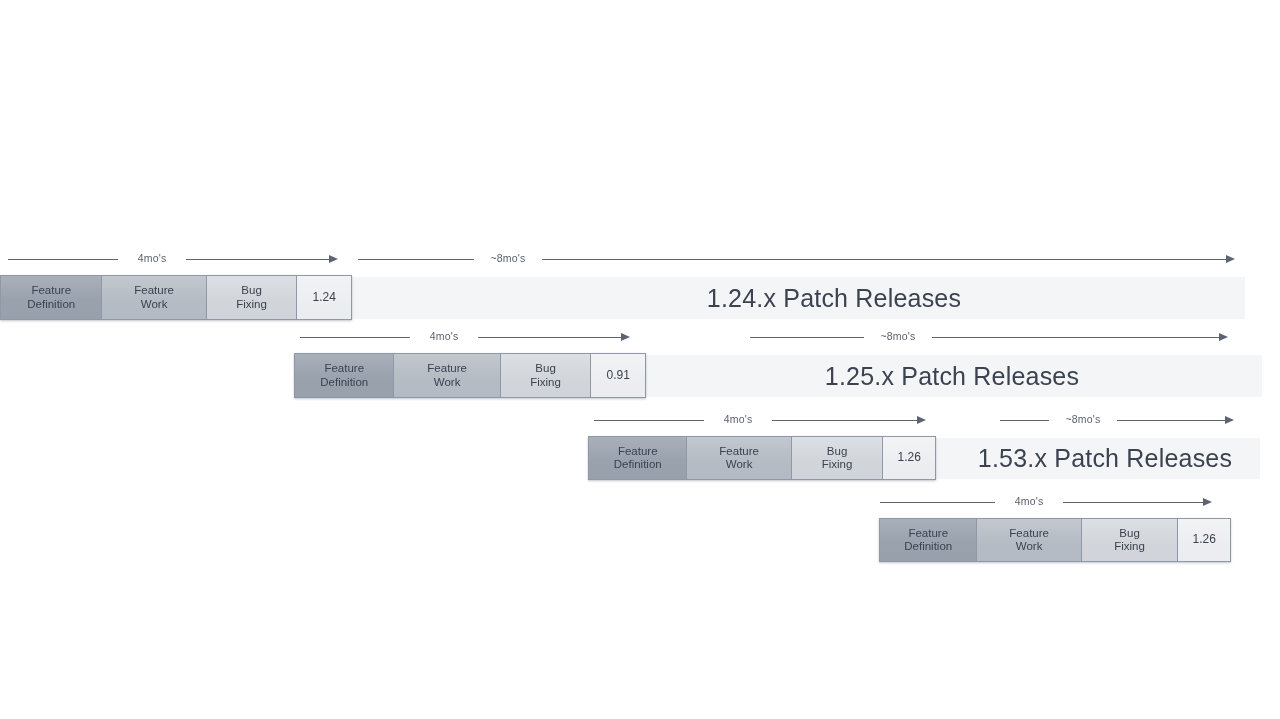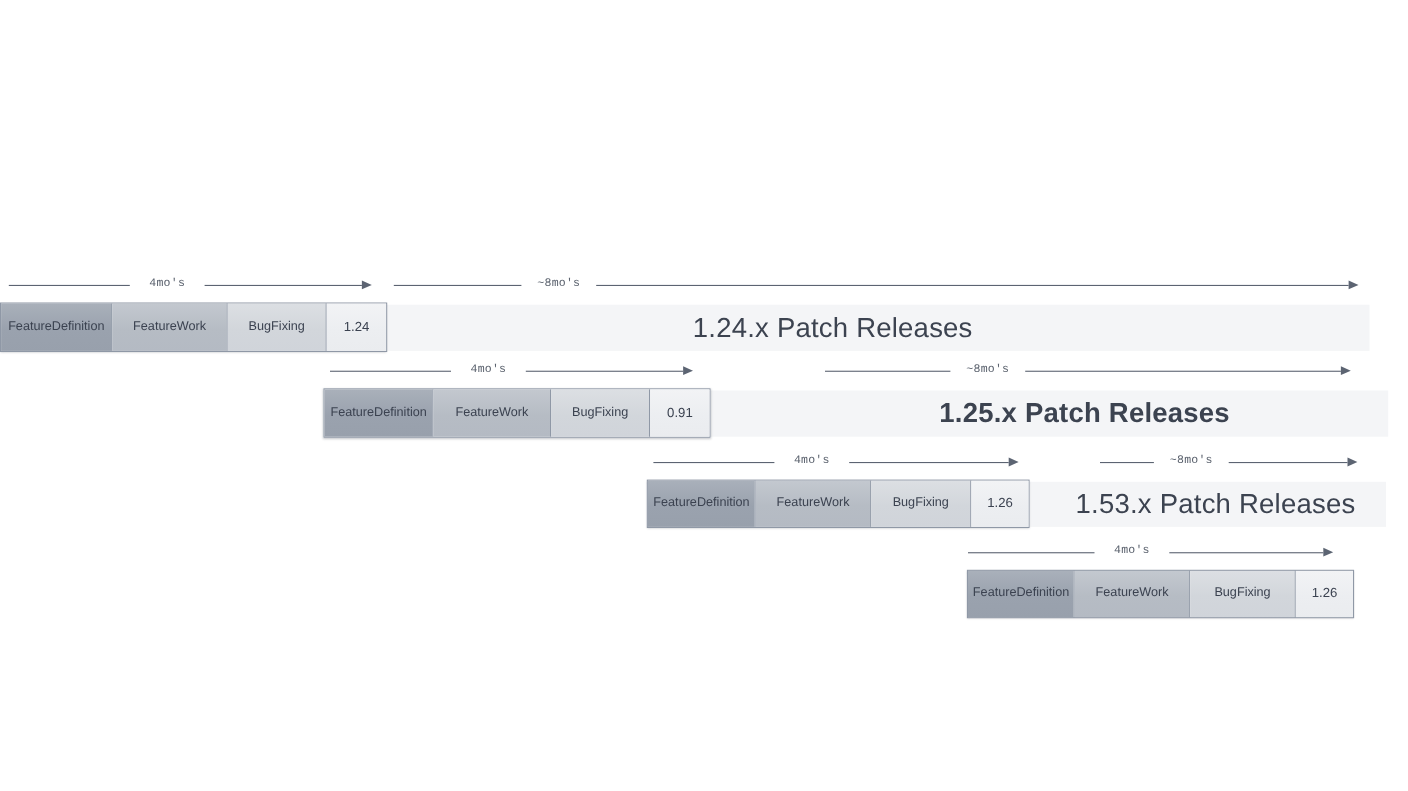--- a/index.html
+++ b/index.html
@@ -48,21 +48,21 @@
   .phase-bar {
     position: absolute;
     display: flex;
     box-sizing: border-box;
     border: 1px solid #8f98a6;
     box-shadow: 0 1px 2px rgba(40,48,60,0.28);
   }
   .phase {
     box-sizing: border-box;
     display: flex;
-    flex-direction: row;
+    flex-direction: column;
     align-items: center;
     justify-content: center;
     border-right: 1px solid #8f98a6;
     font-size: 11.5px;
     line-height: 13.5px;
     color: #3b4250;
     text-align: center;
     white-space: nowrap;
   }
   .phase:last-child { border-right: none; }
@@ -70,21 +70,20 @@
   .phase.p-definition { background: linear-gradient(180deg,#a9b0ba 0%, #9aa2ae 55%, #98a0ac 100%); }
   .phase.p-work       { background: linear-gradient(180deg,#c3c8cf 0%, #b6bcc4 55%, #b4bac3 100%); }
   .phase.p-bug        { background: linear-gradient(180deg,#dcdfe3 0%, #d2d6db 55%, #d0d4da 100%); }
   .phase.p-version    { background: linear-gradient(180deg,#f2f3f5 0%, #eceef1 55%, #eaecef 100%); }
   .phase.p-version .phase-line { font-size: 12px; }
 
   
   .dim {
     position: absolute;
     height: 14px;
-    font-family: Liberation Mono, monospace;
   }
   .dim .seg {
     position: absolute;
     top: 6px;
     height: 1px;
     background: #5c6472;
   }
   .dim .arrowhead {
     position: absolute;
     top: 2.2px;
@@ -103,21 +102,21 @@
     transform: translateX(-50%);
     letter-spacing: 0.2px;
   }
 </style>
 </head>
 <body>
 
 <div id="slide">
     <div class="release-row">
       <div class="patch-banner" style="left: 0px; top: 277px; width: 1245px; height: 42px; background: rgb(244, 245, 247);">
-        <div class="patch-banner-label" style="position: absolute; left: 757px; transform: translateX(-50%);">1.24.x Patch Releases</div>
+        <div class="patch-banner-label" style="position: absolute; left: 834px; transform: translateX(-50%);">1.24.x Patch Releases</div>
       </div>
       <div class="phase-bar" style="left: 0px; top: 275px; width: 352px; height: 45px;">
         <div class="phase p-definition" style="width: 102px;">
           <div class="phase-line">Feature</div>
           <div class="phase-line">Definition</div>
         </div>
         <div class="phase p-work" style="width: 105px;">
           <div class="phase-line">Feature</div>
           <div class="phase-line">Work</div>
         </div>
@@ -137,21 +136,21 @@
       </div>
       <div class="dim" style="left: 358px; top: 253px; width: 877px;">
         <div class="seg" style="left: 0px; width: 116px;"></div>
         <div class="seg" style="left: 184px; width: 684px;"></div>
         <div class="arrowhead" style="left: 868px;"></div>
         <div class="dim-label" style="left: 150px;">~8mo's</div>
       </div>
     </div>
     <div class="release-row">
       <div class="patch-banner" style="left: 294px; top: 355px; width: 968px; height: 42px; background: rgb(244, 245, 247);">
-        <div class="patch-banner-label" style="position: absolute; left: 692px; transform: translateX(-50%); font-weight: bold;">1.25.x Patch Releases</div>
+        <div class="patch-banner-label" style="position: absolute; left: 658px; transform: translateX(-50%);">1.25.x Patch Releases</div>
       </div>
       <div class="phase-bar" style="left: 294px; top: 353px; width: 352px; height: 45px;">
         <div class="phase p-definition" style="width: 100px;">
           <div class="phase-line">Feature</div>
           <div class="phase-line">Definition</div>
         </div>
         <div class="phase p-work" style="width: 107px;">
           <div class="phase-line">Feature</div>
           <div class="phase-line">Work</div>
         </div>

